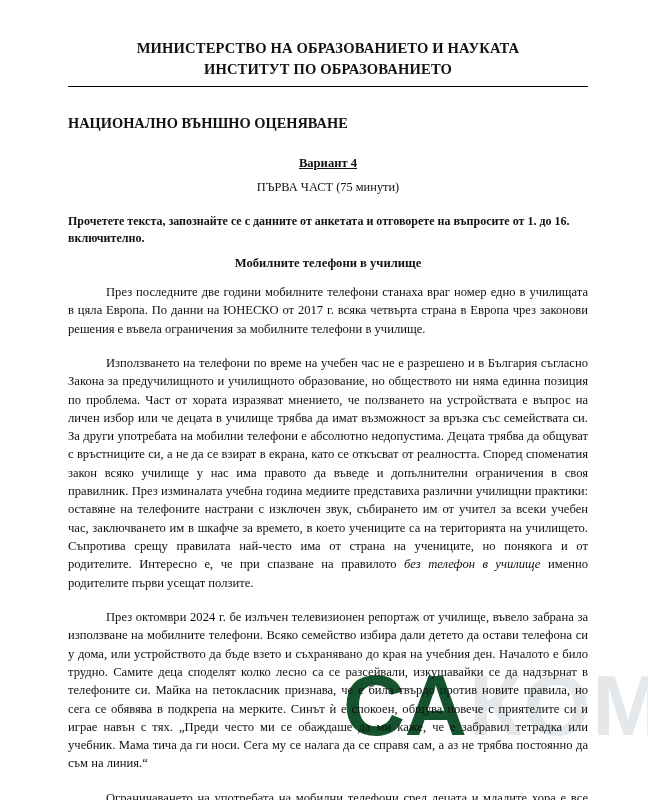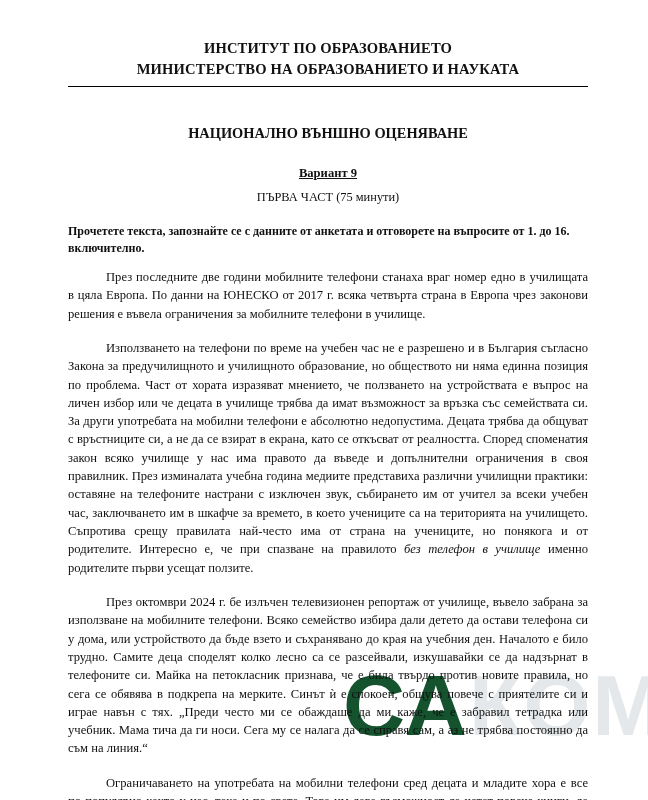--- a/index.html
+++ b/index.html
@@ -65,25 +65,25 @@
 
   .rule {
     border: 0;
     border-top: 1.6px solid #000;
     margin: 7px 0 0 0;
     width: 100%;
   }
 
   
   .exam-title {
-    text-align: center;
+    text-align: left;
     font-weight: bold;
     font-size: 14.4px;
     line-height: 1.45;
-    margin-top: 36px;
+    margin-top: 26px;
   }
   .exam-title .line2 { font-size: 14.4px; }
 
   .variant-wrap {
     text-align: center;
     margin-top: 19px;
   }
   .variant {
     font-weight: bold;
     font-size: 12.6px;
@@ -134,37 +134,38 @@
 
 <div class="page">
 
   <div class="watermark">
     <span class="wm-a">СА</span><span class="wm-b">КОМ</span>
   </div>
 
   <div class="content">
 
     <div class="masthead">
+      <div>МИНИСТЕРСТВО НА ОБРАЗОВАНИЕТО И НАУКАТА</div>
       <div>ИНСТИТУТ ПО ОБРАЗОВАНИЕТО</div>
-      <div>МИНИСТЕРСТВО НА ОБРАЗОВАНИЕТО И НАУКАТА</div>
     </div>
     <hr class="rule">
 
     <div class="exam-title">
       <div>НАЦИОНАЛНО ВЪНШНО ОЦЕНЯВАНЕ</div>
     </div>
 
     <div class="variant-wrap">
-      <span class="variant">Вариант 9</span>
+      <span class="variant">Вариант 4</span>
     </div>
 
     <div class="part">ПЪРВА ЧАСТ (75 минути)</div>
 
     <div class="instruction">Прочетете текста, запознайте се с данните от анкетата и отговорете на въпросите от 1. до 16. включително.</div>
 
+    <div class="article-heading">Мобилните телефони в училище</div>
 
     <div class="body-text">
       <p>През последните две години мобилните телефони станаха враг номер едно в училищата в цяла Европа. По данни на ЮНЕСКО от 2017 г. всяка четвърта страна в Европа чрез законови решения е въвела ограничения за мобилните телефони в училище.</p>
       <p><span>Използването на телефони по време на учебен час не е разрешено и в България съгласно Закона за предучилищното и училищното образование, но обществото ни няма единна позиция по проблема. Част от хората изразяват мнението, че ползването на устройствата е въпрос на личен избор или че децата в училище трябва да имат възможност за връзка със семействата си. За други употребата на мобилни телефони е абсолютно недопустима. Децата трябва да общуват с връстниците си, а не да се взират в екрана, като се откъсват от реалността. Според споменатия закон всяко училище у нас има правото да въведе и допълнителни ограничения в своя правилник. През изминалата учебна година медиите представиха различни училищни практики: оставяне на телефоните настрани с изключен звук, събирането им от учител за всеки учебен час, заключването им в шкафче за времето, в което учениците са на територията на училището. Съпротива срещу правилата най-често има от страна на учениците, но понякога и от родителите. Интересно е, че при спазване на правилото </span><span class="it">без телефон в училище</span><span> именно родителите първи усещат ползите.</span></p>
       <p>През октомври 2024 г. бе излъчен телевизионен репортаж от училище, въвело забрана за използване на мобилните телефони. Всяко семейство избира дали детето да остави телефона си у дома, или устройството да бъде взето и съхранявано до края на учебния ден. Началото е било трудно. Самите деца споделят колко лесно са се разсейвали, изкушавайки се да надзърнат в телефоните си. Майка на петокласник признава, че е била твърдо против новите правила, но сега се обявява в подкрепа на мерките. Синът ѝ е спокоен, общува повече с приятелите си и играе навън с тях. „Преди често ми се обаждаше да ми каже, че е забравил тетрадка или учебник. Мама тича да ги носи. Сега му се налага да се справя сам, а аз не трябва постоянно да съм на линия.“</p>
       <p>Ограничаването на употребата на мобилни телефони сред децата и младите хора е все по-популярно както у нас, така и по света. Това им дава възможност да четат повече книги, да помагат в домакинската работа и да се наспиват по-добре. Все повече потребители желаят да ползват мобилните телефони за по-кратко време или само при необходимост. Някои дори заменят умните устройства за такива без интернет и разсейващи приложения.</p>
     </div>
 
   </div>
 </div>

